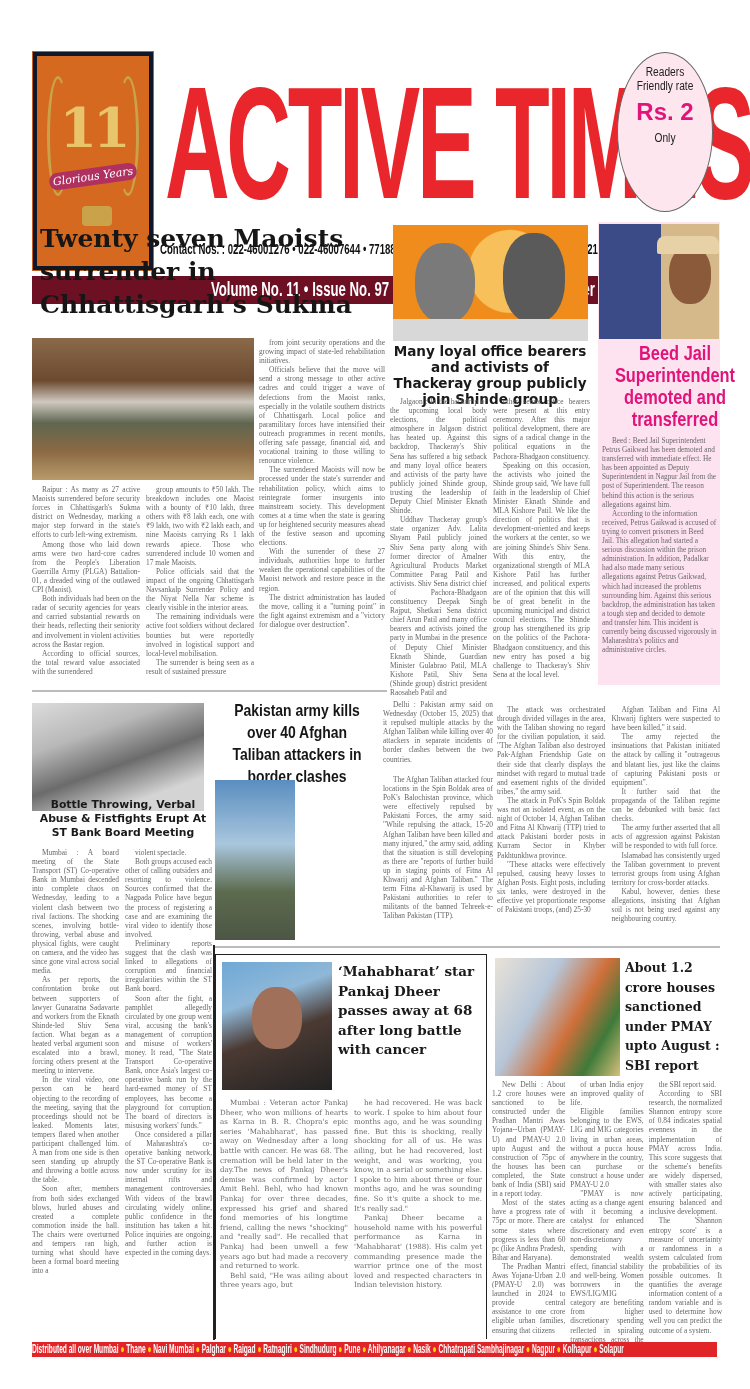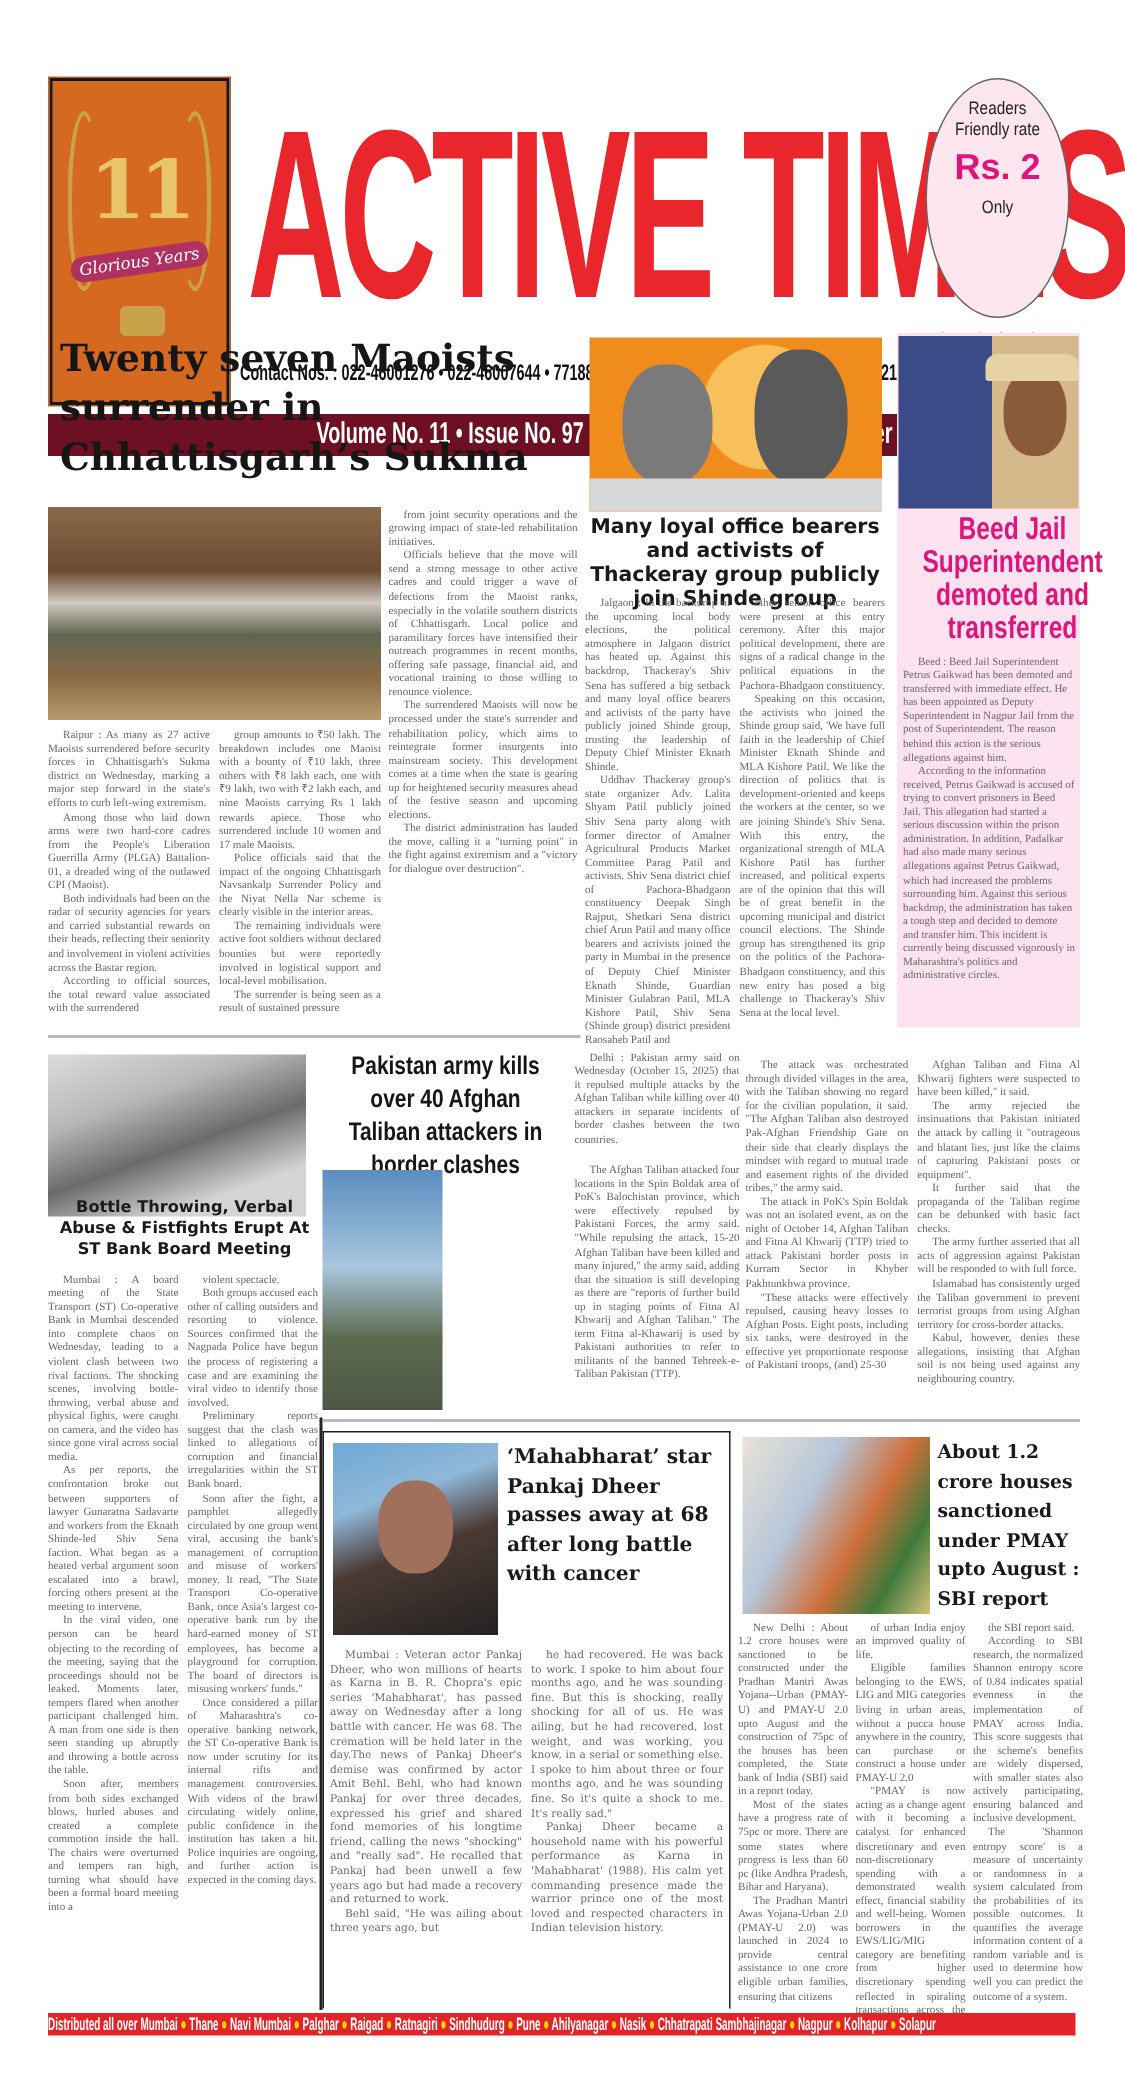--- a/index.html
+++ b/index.html
@@ -5,21 +5,21 @@
   * { box-sizing: border-box; margin: 0; padding: 0; }
   html, body { width: 750px; height: 1389px; background: #ffffff; overflow: hidden; }
   body { position: relative; font-family: "Liberation Serif", serif; color: #555; }
   .abs { position: absolute; }
   p.col { font-size: 7.4px; line-height: 9.1px; text-align: justify; color: #666; }
   p.col span.par { display: block; text-indent: 10px; }
   .cols2 { display: flex; gap: 6px; }
   .cols2 > div { flex: 1; }
   .cols3 { display: flex; gap: 5px; }
   .cols3 > div { flex: 1; }
-  #anniv { left: 33px; top: 52px; width: 120px; height: 218px; background: #d4691f; border: 2px solid #0f172a; outline: 1px solid #c26020; }
+  #anniv { left: 33px; top: 52px; width: 120px; height: 218px; background: #d4691f; border: 4px solid #0f172a; outline: 1px solid #c26020; }
   .anniv-num { position: absolute; left: 0; right: 0; top: 40px; text-align: center; font-family: "DejaVu Serif", serif; font-weight: bold; font-size: 54px; color: #e8c56a; letter-spacing: -4px; }
   .anniv-txt { position: absolute; left: 12px; right: 12px; top: 112px; text-align: center; font-family: "DejaVu Serif", serif; font-style: italic; font-size: 11px; color: #fff; background: #b03060; border-radius: 8px; padding: 2px 0; transform: rotate(-8deg); }
   .laurel { position: absolute; top: 20px; width: 22px; height: 120px; border: 3px solid #c9a24a; border-radius: 50%; }
   .laurel.l { left: 10px; border-right-color: transparent; }
   .laurel.r { right: 10px; border-left-color: transparent; }
   .bow { position: absolute; left: 45px; top: 150px; width: 30px; height: 20px; background: #c9a24a; border-radius: 4px; }
 
   #title { left: 165px; top: 48px; width: 455px; height: 190px; font-family: "Liberation Sans", sans-serif; font-weight: bold; color: #e8262b; font-size: 160px; line-height: 190px; letter-spacing: -6px; transform: scaleX(0.56); transform-origin: left top; white-space: nowrap; }
   #price { left: 617px; top: 52px; width: 96px; height: 160px; border-radius: 50%; border: 1px solid #666; background: #fde6ee; text-align: center; font-family: "Liberation Sans", sans-serif; }
   #price .pl { font-size: 12px; color: #222; transform: scaleX(0.85); line-height: 14px; }
@@ -128,20 +128,21 @@
         <span class="par">The remaining individuals were active foot soldiers without declared bounties but were reportedly involved in logistical support and local-level mobilisation.</span>
         <span class="par">The surrender is being seen as a result of sustained pressure</span>
       </p>
     </div>
 </div>
 <div class="abs" id="s1-text2">
   <p class="col">
       <span class="par">from joint security operations and the growing impact of state-led rehabilitation initiatives.</span>
       <span class="par">Officials believe that the move will send a strong message to other active cadres and could trigger a wave of defections from the Maoist ranks, especially in the volatile southern districts of Chhattisgarh. Local police and paramilitary forces have intensified their outreach programmes in recent months, offering safe passage, financial aid, and vocational training to those willing to renounce violence.</span>
       <span class="par">The surrendered Maoists will now be processed under the state's surrender and rehabilitation policy, which aims to reintegrate former insurgents into mainstream society. This development comes at a time when the state is gearing up for heightened security measures ahead of the festive season and upcoming elections.</span>
+      <span class="par">With the surrender of these 27 individuals, authorities hope to further weaken the operational capabilities of the Maoist network and restore peace in the region.</span>
       <span class="par">The district administration has lauded the move, calling it a "turning point" in the fight against extremism and a "victory for dialogue over destruction".</span>
     </p>
 </div>
 
 <div class="abs photo" id="s2-photo">
   <div class="face" style="left:22px;top:18px;width:60px;height:80px;background:#7a7a7a"></div>
   <div class="face" style="left:110px;top:8px;width:62px;height:90px;background:#5a5a5a"></div>
   <div style="position:absolute;left:0;right:0;bottom:0;height:22px;background:#d8d8d8"></div>
 </div>
 <div class="abs" id="s2-head">Many loyal office bearers and activists of Thackeray group publicly join Shinde group</div>

